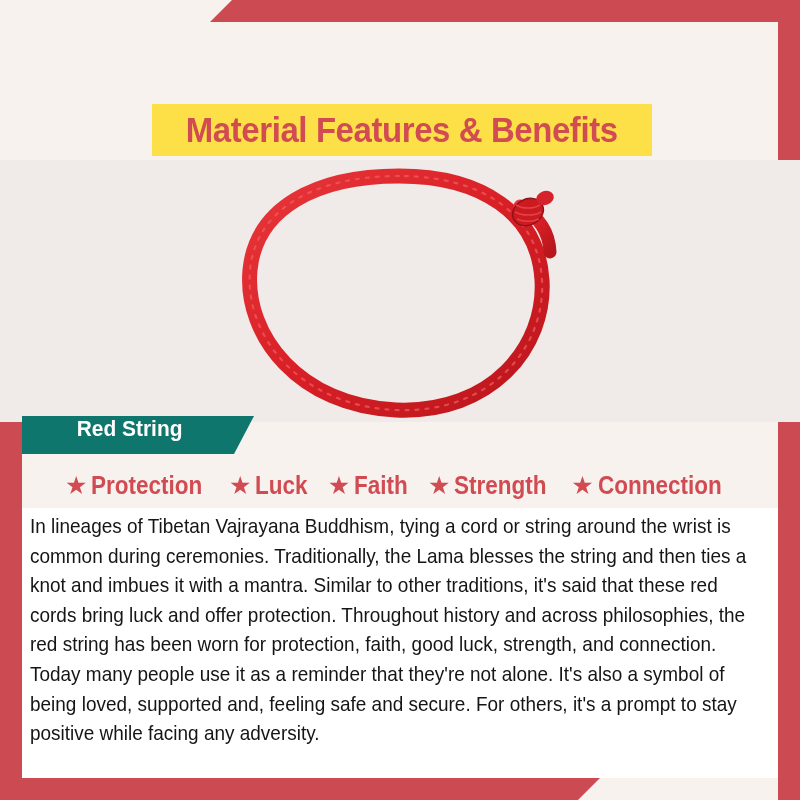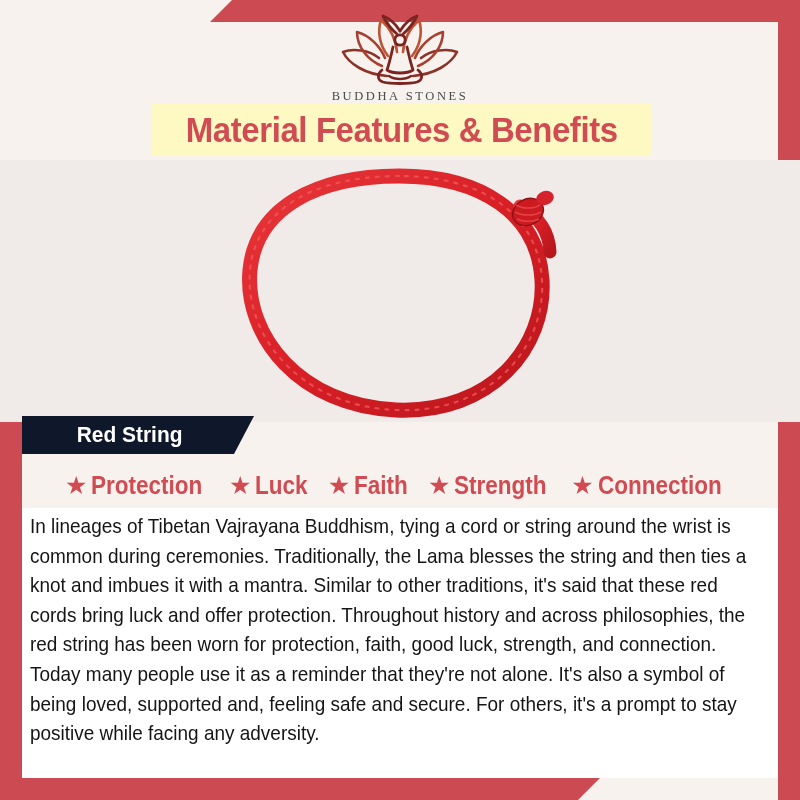--- a/index.html
+++ b/index.html
@@ -59,21 +59,21 @@
     letter-spacing: 2.6px;
     color: #4a4a4a;
     white-space: nowrap;
   }
 
   
   .title-banner {
     position: absolute;
     top: 104px; left: 152px;
     width: 500px; height: 52px;
-    background: #fef9c3;
+    background: #fde047;
     display: flex;
     align-items: center;
     justify-content: center;
   }
   .title-text {
     font-size: 35px;
     font-weight: bold;
     color: #d14b52;
     letter-spacing: -0.4px;
     transform: scaleX(0.94);
@@ -88,24 +88,24 @@
     background: #f0eae8;
     overflow: hidden;
   }
   .bracelet { position: absolute; top: 0; left: 0; }
 
   
   .ribbon {
     position: absolute;
     top: 416px; left: 22px;
     width: 232px; height: 38px;
-    background: #0f172a;
+    background: #0f766e;
     clip-path: polygon(0 0, 232px 0, 212px 38px, 0 38px);
     display: flex;
-    align-items: center;
+    align-items: flex-start;
   }
   .ribbon-text {
     color: #ffffff;
     font-size: 22px;
     font-weight: bold;
     margin-left: 52px;
     transform: scaleX(0.95);
     white-space: nowrap;
   }
 
@@ -162,49 +162,20 @@
 </head>
 <body>
 
 <div id="page">
 
   <div class="band band-top"></div>
   <div class="band band-right"></div>
   <div class="band band-left"></div>
   <div class="band band-bottom"></div>
 
-  <div class="logo-wrap">
-    <svg class="logo-mark" width="150" height="72" viewBox="0 0 150 72">
-      <g fill="none" stroke-linecap="round" stroke-linejoin="round">
-
-        <path d="M62 62 C40 60 24 50 18 38 C28 34 44 36 54 44" stroke="#8d3228" stroke-width="2.6"></path>
-
-        <path d="M88 62 C110 60 126 50 132 38 C122 34 106 36 96 44" stroke="#8d3228" stroke-width="2.6"></path>
-
-        <path d="M57 52 C42 46 32 32 32 18 C44 21 55 32 60 44" stroke="#a8402f" stroke-width="2.6"></path>
-
-        <path d="M93 52 C108 46 118 32 118 18 C106 21 95 32 90 44" stroke="#a8402f" stroke-width="2.6"></path>
-
-        <path d="M63 42 C55 32 52 18 56 6 C65 14 71 26 72 38" stroke="#bf5336" stroke-width="2.6"></path>
-
-        <path d="M87 42 C95 32 98 18 94 6 C85 14 79 26 78 38" stroke="#bf5336" stroke-width="2.6"></path>
-
-        <circle cx="75" cy="26" r="5.2" stroke="#7c2520" stroke-width="2.8"></circle>
-
-        <path d="M75 17 C70 9 64 4 58 2 C62 10 67 16 72 20" stroke="#7c2520" stroke-width="2.8"></path>
-        <path d="M75 17 C80 9 86 4 92 2 C88 10 83 16 78 20" stroke="#7c2520" stroke-width="2.8"></path>
-
-        <path d="M68 33 C66 42 64 50 62 56 C68 60 82 60 88 56 C86 50 84 42 82 33" stroke="#7c2520" stroke-width="2.8"></path>
-
-        <path d="M57 56 C52 60 52 66 58 68 C66 70 84 70 92 68 C98 66 98 60 93 56" stroke="#7c2520" stroke-width="2.8"></path>
-        <path d="M64 62 C70 66 80 66 86 62" stroke="#7c2520" stroke-width="2.4"></path>
-      </g>
-    </svg>
-    <div class="logo-text">BUDDHA STONES</div>
-  </div>
 
   <div class="title-banner">
     <div class="title-text">Material Features &amp; Benefits</div>
   </div>
 
   <div class="photo-area">
     <svg class="bracelet" width="800" height="262" viewBox="0 0 800 262">
       <defs>
         <linearGradient id="cordg" x1="0" y1="0" x2="1" y2="1">
           <stop offset="0%" stop-color="#e8373a"></stop>

